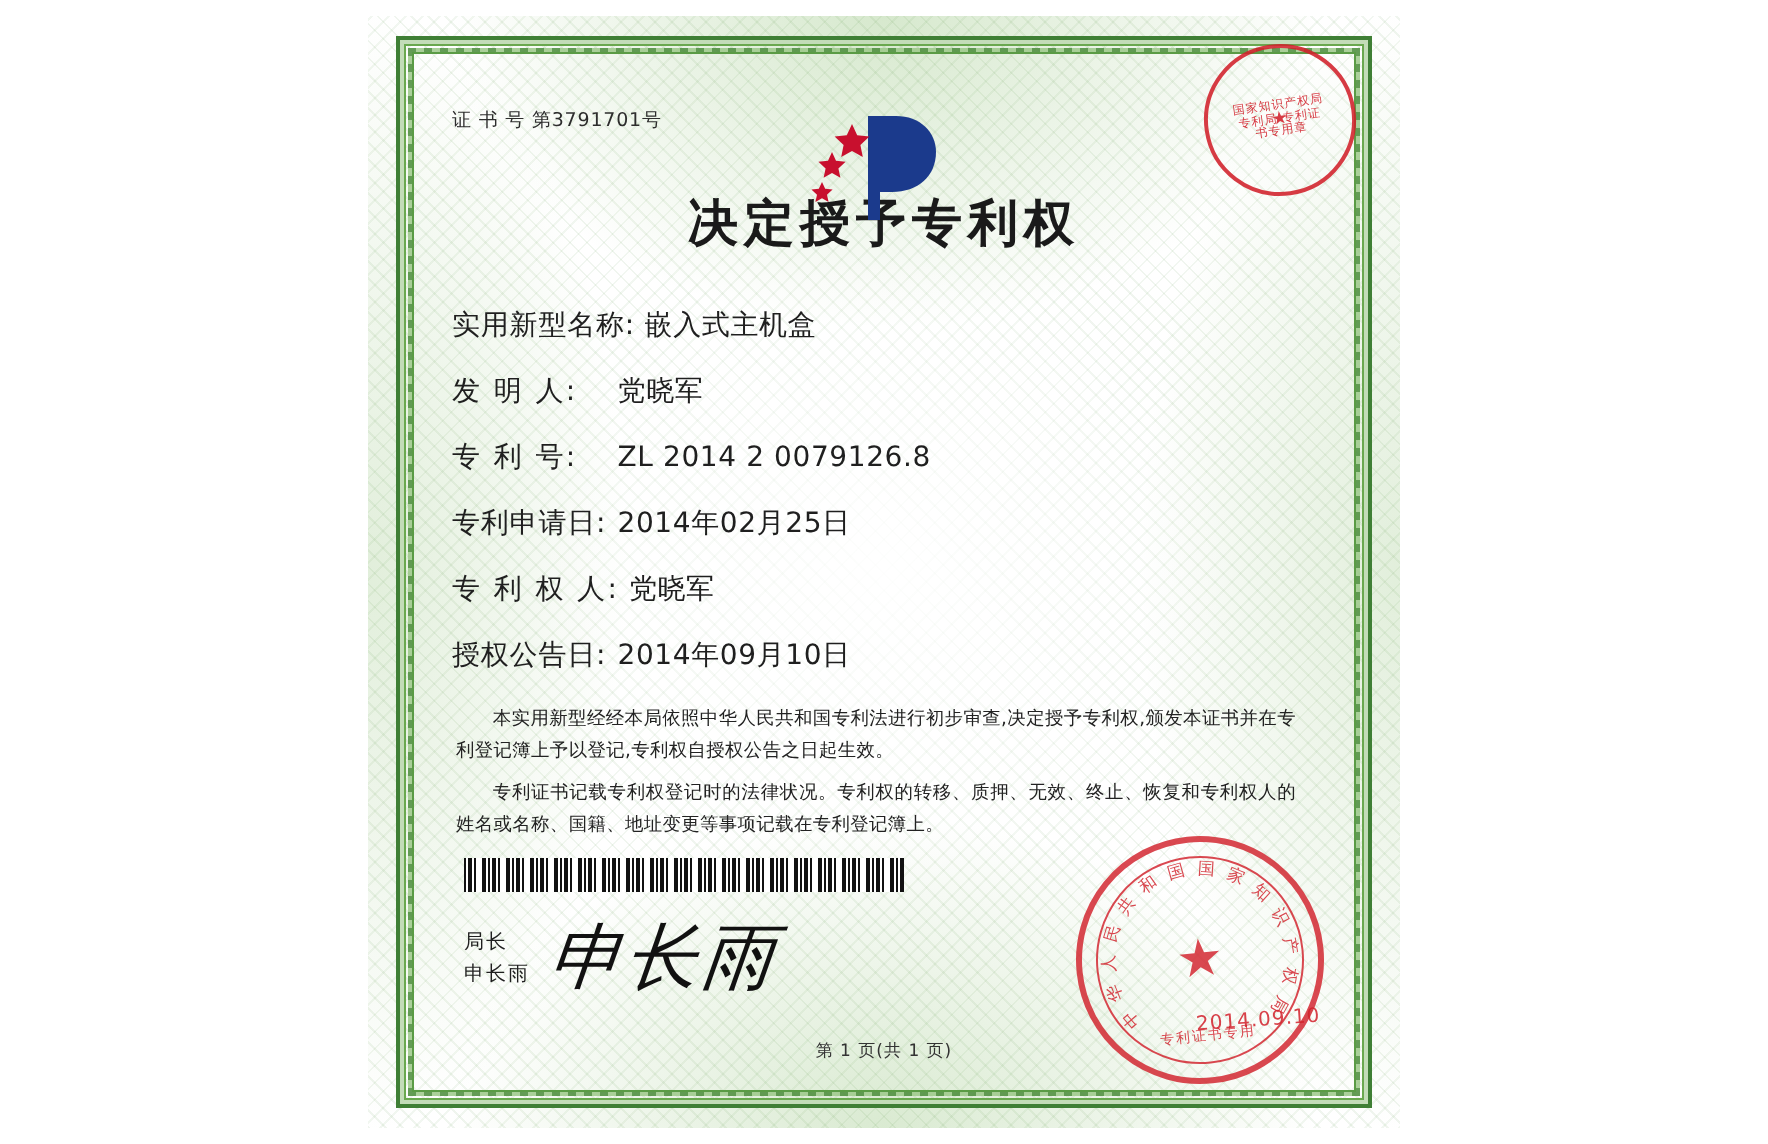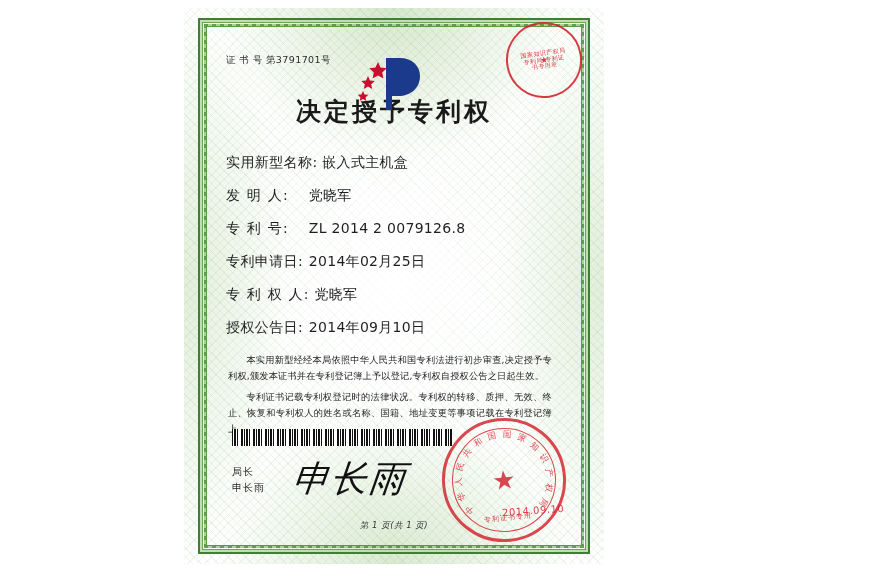--- a/index.html
+++ b/index.html
@@ -12,21 +12,21 @@
   }
   body {
     font-family: "DejaVu Sans", "Liberation Sans", sans-serif;
   }
 
   
   #certificate {
     position: absolute;
     left: 184px;
     top: 8px;
-    width: 420px;
+    width: 516px;
     height: 556px;
     background: #7dd3fc;
     overflow: hidden;
   }
 
   
   .bg-wash {
     position: absolute;
     inset: 0;
     background:
@@ -161,21 +161,20 @@
       #111 5px 6px, #fff 6px 9px, #111 9px 11px, #fff 11px 12px
     );
   }
 
   .signature-block {
     position: absolute;
     left: 14px;
     bottom: 34px;
     display: flex;
     align-items: center;
-    gap: 18px;
   }
   .sig-labels {
     font-size: 10px;
     line-height: 1.6;
     color: #1f1f1f;
     letter-spacing: 1px;
   }
   .sig-script {
     margin-left: 10px;
     font-family: "DejaVu Serif", "Liberation Serif", serif;
@@ -187,21 +186,20 @@
   }
 
   .page-footer {
     position: absolute;
     bottom: 6px;
     left: 0; right: 0;
     text-align: center;
     font-size: 8.5px;
     color: #333;
     letter-spacing: 0.5px;
-    font-style: italic;
   }
 
   
   .seal-small {
     position: absolute;
     right: 22px;
     top: 14px;
     width: 72px;
     height: 72px;
     border-radius: 50%;

